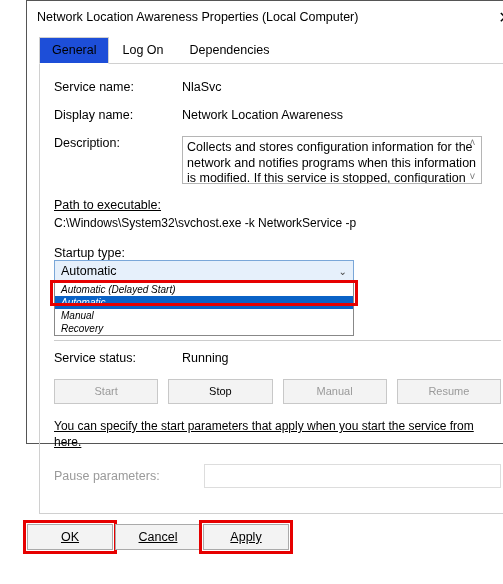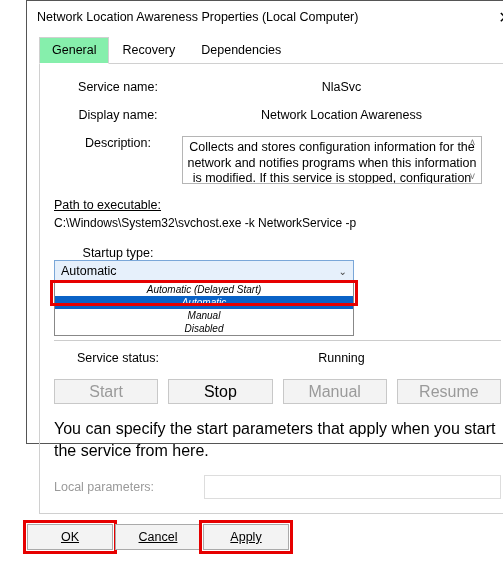--- a/index.html
+++ b/index.html
@@ -4,62 +4,62 @@
 <style>
   * { box-sizing: border-box; font-family: "Segoe UI", Tahoma, sans-serif; }
   body { margin: 0; background: #fff; width: 503px; height: 584px; overflow: hidden; }
   .window { width: 503px; height: 444px; border: 1px solid #555; background: #fff; display: flex; flex-direction: column; margin-left: 26px; }
   .titlebar { display: flex; align-items: center; height: 32px; padding-left: 10px; font-size: 12.5px; }
   .titlebar-title { flex: 1; }
   .close-btn { width: 46px; height: 32px; display: flex; align-items: center; justify-content: center; font-size: 16px; cursor: default; }
   .content { flex: 1; padding: 4px 12px 0 12px; }
   .tabstrip { display: flex; border-bottom: 1px solid #d0d0d0; font-size: 12.5px; }
   .tab { padding: 5px 12px 5px 12px; border: 1px solid transparent; cursor: default; }
-  .tab.active { border: 1px solid #d0d0d0; border-bottom: 1px solid #fff; margin-bottom: -1px; background: #86efac; }
+  .tab.active { border: 1px solid #d0d0d0; border-bottom: 1px solid #fff; margin-bottom: -1px; background: #1d4ed8; }
   .tabpanel { border: 1px solid #d0d0d0; border-top: none; padding: 16px 14px 10px 14px; min-height: 450px; position: relative; }
-  .row { display: flex; font-size: 12.5px; margin-bottom: 14px; align-items: flex-start; text-align: center; }
+  .row { display: flex; font-size: 12.5px; margin-bottom: 14px; align-items: flex-start; }
   .lbl { width: 128px; flex-shrink: 0; }
   .val { flex: 1; }
   .desc-box { border: 1px solid #b5b5b5; padding: 3px 4px; height: 48px; width: 300px; position: relative; overflow: hidden; font-size: 12.5px; line-height: 1.25; }
   .desc-scroll { position: absolute; right: 0; top: 0; bottom: 0; width: 17px; display: flex; flex-direction: column; justify-content: space-between; align-items: center; color: #777; font-size: 10px; }
   .path-lbl { font-size: 12.5px; margin-top: 6px; text-decoration: underline; }
   .path-val { font-size: 12px; margin-top: 4px; margin-bottom: 16px; }
   .combo-wrap { position: relative; width: 300px; }
   .combo { border: 1px solid #7aa7d8; background: #e6f0fb; height: 22px; display: flex; align-items: center; padding: 0 6px; font-size: 12.5px; justify-content: space-between; }
   .combo .chev { color: #444; font-size: 10px; }
   .dropdown { position: absolute; left: 0; top: 22px; width: 300px; background: #fff; border: 1px solid #888; z-index: 20; }
   .dropdown-red { position: absolute; left: -4px; top: 20px; width: 308px; height: 26px; border: 3px solid #e60000; z-index: 30; pointer-events: none; }
   .dd-item { padding: 1px 6px; font-size: 10px; cursor: default; font-style: italic; }
   .dd-item.sel { background: #0a63c7; color: #fff; }
   .hr { border-top: 1px solid #ccc; margin: 58px 0 10px 0; }
-  .btnrow { display: flex; gap: 10px; font-size: 16px; margin-bottom: 14px; }
+  .btnrow { display: flex; gap: 10px; font-size: 11px; margin-bottom: 14px; }
   .svc-btn { flex: 1; text-align: center; border: 1px solid #c8c8c8; background: #f3f3f3; height: 25px; line-height: 23px; }
   .svc-btn.disabled { color: #9a9a9a; }
-  .note { font-size: 16px; line-height: 1.35; margin-bottom: 14px; }
+  .note { font-size: 12px; line-height: 1.35; margin-bottom: 14px; text-decoration: underline; }
   .param-row { display: flex; align-items: center; font-size: 12.5px; }
   .param-lbl { width: 150px; color: #9a9a9a; }
   .param-input { flex: 1; height: 24px; border: 1px solid #ddd; background: #fff; }
   .footer { display: flex; gap: 2px; padding: 10px 18px 14px 0; text-decoration: underline; }
   .ftr-wrap { position: relative; }
   .ftr-btn { width: 86px; height: 26px; border: 1px solid #aaa; background: #f3f3f3; font-size: 12.5px; text-align: center; line-height: 24px; cursor: default; }
   .red-box { position: absolute; left: -4px; top: -4px; right: -4px; bottom: -4px; border: 3px solid #e60000; pointer-events: none; }
 </style>
 </head>
 <body>
 
 <div class="window">
   <div class="titlebar">
     <div class="titlebar-title">Network Location Awareness Properties (Local Computer)</div>
     <div class="close-btn">✕</div>
   </div>
 
   <div class="content">
     <div class="tabstrip">
       <div class="tab active">General</div>
-      <div class="tab">Recovery</div>
+      <div class="tab">Log On</div>
       <div class="tab">Dependencies</div>
     </div>
 
     <div class="tabpanel">
       <div class="row">
         <div class="lbl">Service name:</div>
         <div class="val">NlaSvc</div>
       </div>
       <div class="row">
         <div class="lbl">Display name:</div>
@@ -83,21 +83,21 @@
         <div class="lbl">Startup type:</div>
         <div class="combo-wrap">
           <div class="combo">
             <span>Automatic</span>
             <span class="chev">⌄</span>
           </div>
           <div class="dropdown">
             <div class="dd-item">Automatic (Delayed Start)</div>
             <div class="dd-item sel">Automatic</div>
             <div class="dd-item">Manual</div>
-            <div class="dd-item">Disabled</div>
+            <div class="dd-item">Recovery</div>
           </div>
           <div class="dropdown-red"></div>
         </div>
       </div>
 
       <div class="hr"></div>
 
       <div class="row">
         <div class="lbl">Service status:</div>
         <div class="val">Running</div>
@@ -106,21 +106,21 @@
       <div class="btnrow">
         <div class="svc-btn disabled">Start</div>
         <div class="svc-btn">Stop</div>
         <div class="svc-btn disabled">Manual</div>
         <div class="svc-btn disabled">Resume</div>
       </div>
 
       <div class="note">You can specify the start parameters that apply when you start the service from here.</div>
 
       <div class="param-row">
-        <div class="param-lbl">Local parameters:</div>
+        <div class="param-lbl">Pause parameters:</div>
         <input class="param-input" disabled="" value="" style="">
       </div>
     </div>
   </div>
 
   <div class="footer">
     <div class="ftr-wrap">
       <div class="ftr-btn">OK</div>
       <div class="red-box"></div>
     </div>

